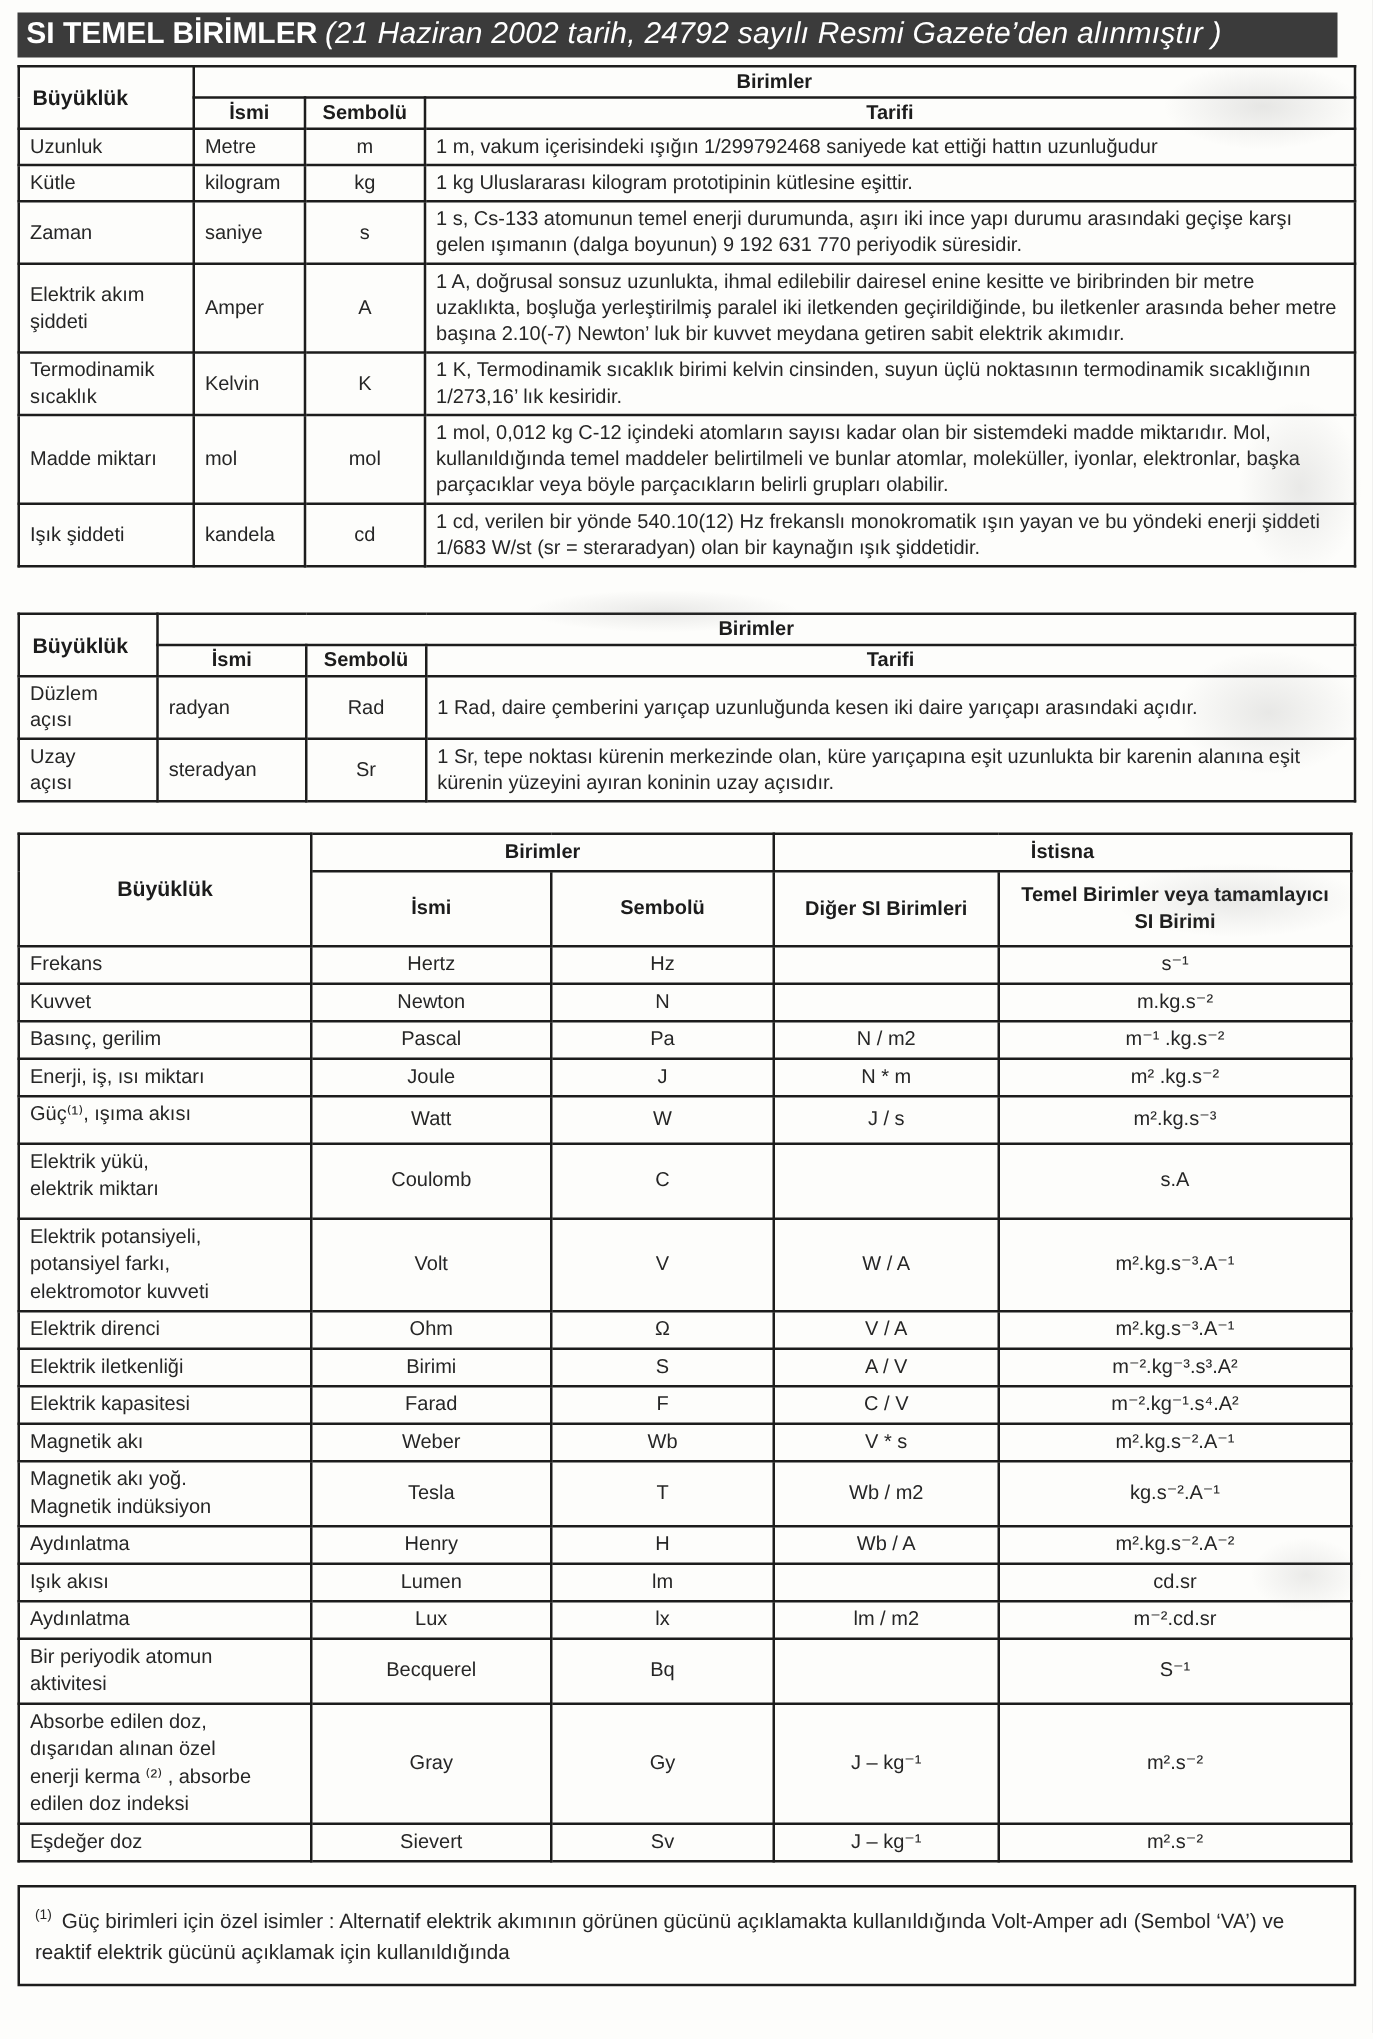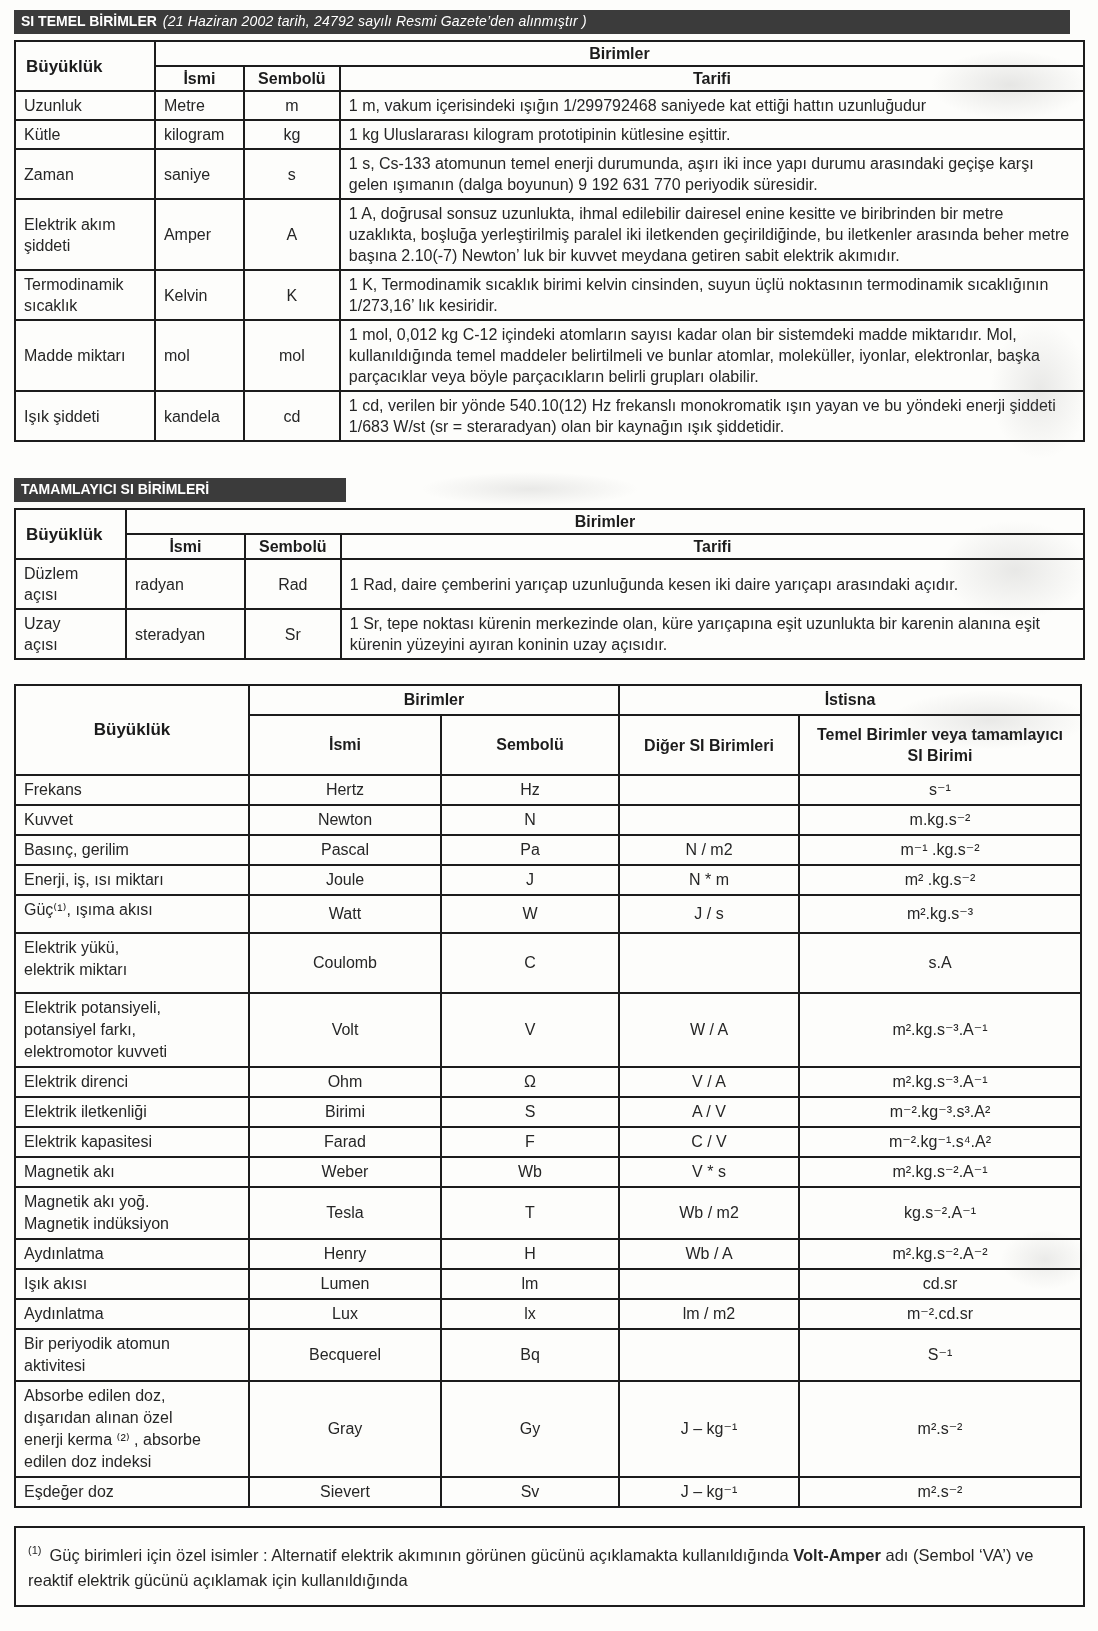--- a/index.html
+++ b/index.html
@@ -4,21 +4,21 @@
 <style>
   html,body{margin:0;padding:0;background:#e8e8e6;}
   .page{
     width:1098px;height:1631px;box-sizing:border-box;
     background:#fdfdfb;position:relative;overflow:hidden;
     padding:10px 13px 0 14px;
     font-family:"Liberation Sans","DejaVu Sans",sans-serif;
     color:#222;
   }
   .title-bar{
-    background:#3b3b3b;color:#fff;font-weight:bold;font-size:14px;
+    background:#3b3b3b;color:#fff;font-weight:bold;font-size:24px;
     padding:3px 12px 5px 7px;box-sizing:border-box;margin-bottom:6px;
     white-space:nowrap;overflow:hidden;
   }
   .title-sub{font-style:italic;font-weight:normal;margin-left:6px;letter-spacing:.2px;}
   table{border-collapse:collapse;table-layout:fixed;}
   td{
     border:2px solid #1c1c1c;font-size:16px;line-height:21px;
     padding:3px 8px;vertical-align:middle;white-space:pre-line;overflow:hidden;
     color:#262626;
   }
@@ -32,21 +32,21 @@
   .gap2{height:24px;}
   .gap3{height:18px;}
   .footnote-box{
     width:1071px;border:2px solid #1c1c1c;box-sizing:border-box;background:transparent;
   }
   .footnote{
     padding:10px 14px 12px 12px;font-size:16.5px;line-height:25px;color:#262626;
   }
   .fn-marker{font-size:11px;vertical-align:7px;margin-right:8px;}
   .smudge{position:absolute;pointer-events:none;}
-  b{font-weight:bold;text-align:right;}
+  b{font-weight:normal;text-align:right;}
 </style>
 </head>
 <body>
 
 <div class="page">
 
   <div class="smudge" style="left:930px;top:50px;width:160px;height:70px;background:radial-gradient(ellipse,rgba(110,110,110,.16),rgba(110,110,110,0) 70%);"></div>
   <div class="smudge" style="left:990px;top:320px;width:100px;height:140px;background:radial-gradient(ellipse,rgba(110,110,110,.14),rgba(110,110,110,0) 70%);"></div>
   <div class="smudge" style="left:420px;top:472px;width:220px;height:34px;background:radial-gradient(ellipse,rgba(110,110,110,.14),rgba(110,110,110,0) 70%);"></div>
   <div class="smudge" style="left:940px;top:520px;width:150px;height:100px;background:radial-gradient(ellipse,rgba(110,110,110,.15),rgba(110,110,110,0) 70%);"></div>
@@ -118,23 +118,20 @@
         <td class="cc">cd</td>
         <td class="cl">1 cd, verilen bir yönde 540.10(12) Hz frekanslı monokromatik ışın yayan ve bu yöndeki enerji şiddeti 1/683 W/st (sr = steraradyan) olan bir kaynağın ışık şiddetidir.</td>
       </tr>
     </tbody>
       </table>
   </section>
 
   <div class="gap1"></div>
 
   <section>
-    <div class="title-bar" style="width:332px;">
-      <span>TAMAMLAYICI SI BİRİMLERİ</span>
-    </div>
     <table class="t2">
       <colgroup>
           <col style="width:111px">
           <col style="width:119px">
           <col style="width:96px">
           <col style="width:745px">
         </colgroup>
       <tbody>
           <tr>
         <td class="hdr" rowspan="2" style="text-align:left;padding-left:10px;font-size:17px;">Büyüklük</td>

